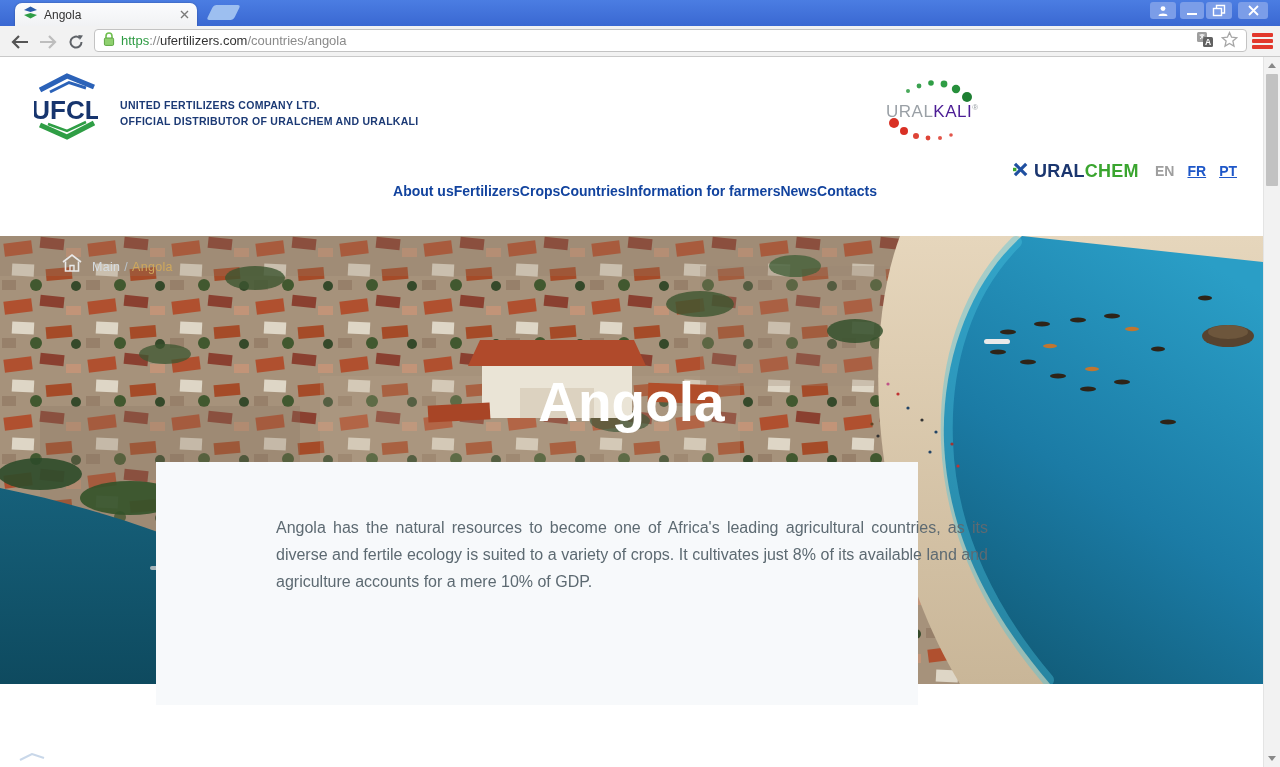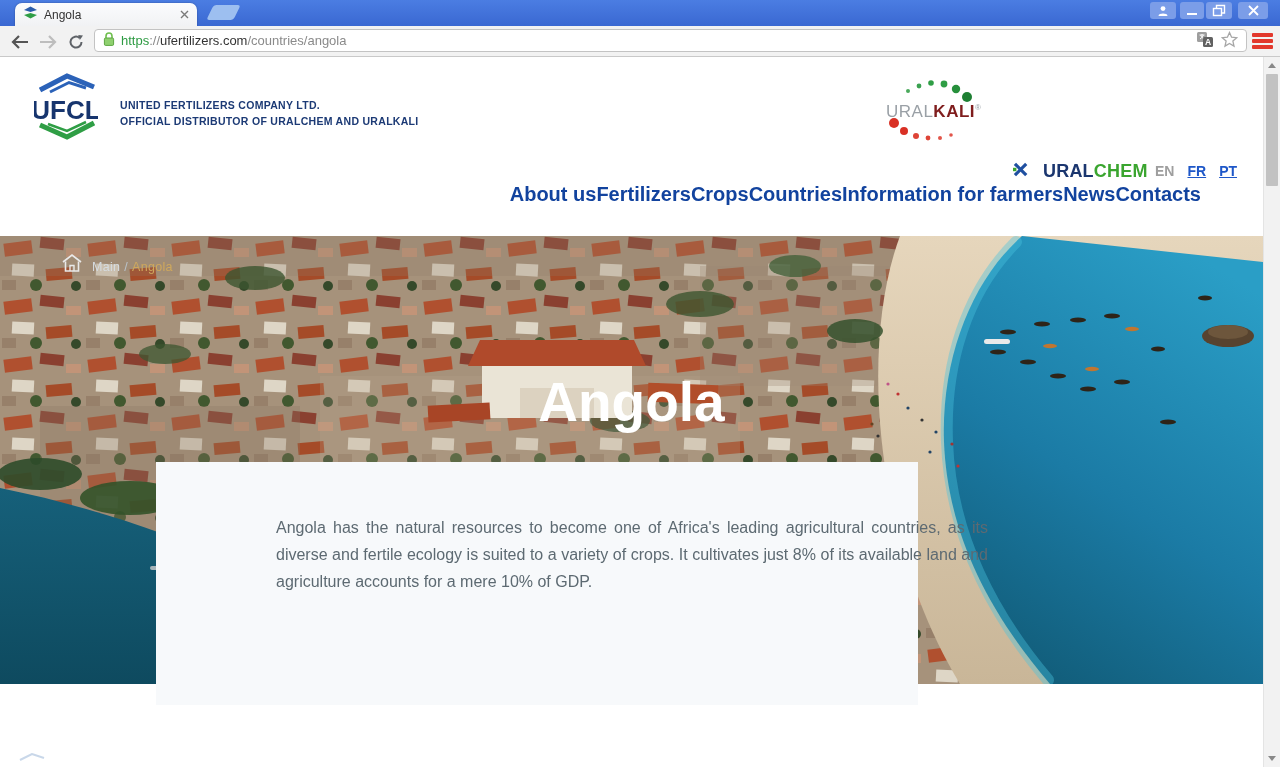--- a/index.html
+++ b/index.html
@@ -63,32 +63,32 @@
   .sb-thumb { position:absolute; left:2px; top:17px; width:12px; height:112px; background:#c2c2c2; border-radius:1px; }
 
   
   .site-header { position:relative; height:179px; background:#fff; }
   .logo { position:absolute; left:34px; top:16px; width:64px; height:72px; cursor:pointer; }
   .tagline { position:absolute; left:120px; top:41px; font-size:10.5px; font-weight:bold; color:#1c3a75; line-height:15.5px; letter-spacing:.3px; }
   .uralkali { position:absolute; left:884px; top:20px; width:98px; height:68px; }
   .uralkali-dots { position:absolute; left:0; top:0; }
   .uralkali-text { position:absolute; left:2px; top:25px; font-size:17px; white-space:nowrap; }
   .uk-ural { color:#9aa0a6; font-weight:400; letter-spacing:.5px; }
-  .uk-kali { color:#7f1d1d; font-weight:bold; letter-spacing:.5px; }
+  .uk-kali { color:#4c1d95; font-weight:normal; letter-spacing:.5px; }
   .uk-reg { color:#9aa0a6; font-size:8px; vertical-align:super; }
-  .uralchem { position:absolute; left:1012px; top:104px; display:flex; align-items:center; gap:14px; }
+  .uralchem { position:absolute; left:1012px; top:104px; display:flex; align-items:center; gap:5px; }
   .uralchem-text { font-size:18px; font-weight:bold; letter-spacing:.2px; }
   .uc-ural { color:#1b366f; } .uc-chem { color:#3aa52f; }
   .langs { position:absolute; left:1155px; top:106px; display:flex; gap:13px; font-size:14px; }
   .lang { color:#1e57c8; text-decoration:underline; cursor:pointer;font-weight:bold; }
   .lang-current { color:#9e9e9e; text-decoration:none; }
   .main-nav {
     position:absolute; left:0; right:0; top:126px; padding:0 62px;
-    display:flex; justify-content:flex-end;
-    font-size:20px; font-weight:bold; color:#12439e;margin-left:7px;
+    display:flex; justify-content:center;
+    font-size:14px; font-weight:bold; color:#12439e;margin-left:7px;
   }
   .main-nav > div { cursor:pointer; white-space:nowrap; }
 
   
   .hero { position:relative; height:448px; overflow:hidden; }
   .hero-svg { position:absolute; left:0; top:0; width:100%; height:100%; }
   .breadcrumb { position:absolute; left:60px; top:16px; display:flex; align-items:flex-end; gap:4px; font-size:12.5px; letter-spacing:.3px; }
   .bc-home { display:flex; margin-right:4px; }
   .bc-main { color:#d5dbdf; cursor:pointer; }
   .bc-sep { color:#b9c2c8; }

